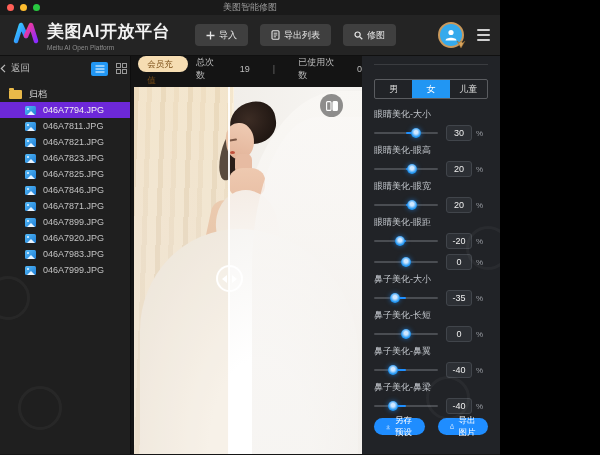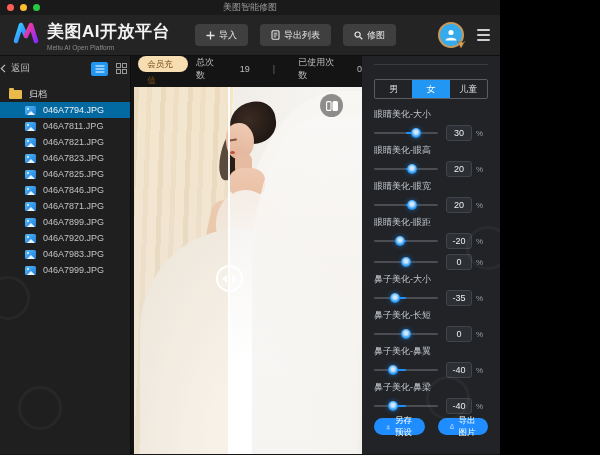--- a/index.html
+++ b/index.html
@@ -37,21 +37,21 @@
   .side-head { height:25px; display:flex; align-items:center; padding:0 0; }
   .back { display:flex; align-items:center; gap:5px; color:#bdbdbd; font-size:9.5px; cursor:pointer; }
   .view-toggles { margin-left:auto; display:flex; gap:5px; align-items:center; }
   .vt { width:17px; height:14px; border-radius:2px; display:flex; align-items:center; justify-content:center; cursor:pointer; }
   .vt.active { background:#2196f3; }
   .tree { padding-top:5px; font-size:9px; }
   .folder-row { display:flex; align-items:center; gap:7px; height:16px; padding-left:9px; color:#d6d6d6; cursor:pointer; }
   .folder-icon { position:relative; width:13px; height:9px; background:#e9b949; border-radius:1px; }
   .folder-icon::before { content:""; position:absolute; top:-2px; left:0; width:5px; height:2px; background:#e9b949; border-radius:1px 1px 0 0; }
   .file-row { display:flex; align-items:center; gap:7px; height:16px; padding-left:25px; color:#c3c3c3; cursor:pointer; }
-  .file-row.selected { background:#0369a1; color:#f0f0f0; }
+  .file-row.selected { background:#6d28d9; color:#f0f0f0; }
   .ficon { position:relative; width:11px; height:9px; border-radius:1.5px; background:linear-gradient(135deg,#54b9f7,#1f7fd8); overflow:hidden; flex:none; }
   .ficon::before { content:""; position:absolute; left:2px; top:2px; width:2px; height:2px; border-radius:50%; background:#eaf6ff; }
   .ficon::after { content:""; position:absolute; left:1px; bottom:-1px; width:0; height:0;
                   border-left:5px solid transparent; border-right:5px solid transparent; border-bottom:5px solid #e8f4ff; }
 
   
   .canvas { position:relative; width:255px; background:#141414; }
   .statusbar { height:26px; display:flex; gap:8px; padding-left:7px; }
   .pill { height:16px; line-height:16px; padding:0 9px; border-radius:8px; background:#f6ddb2; color:#7c4f17; font-size:8.5px; cursor:pointer; }
   .counts { font-size:9px; color:#bdbdbd; display:flex; gap:21px; align-items:center; }

